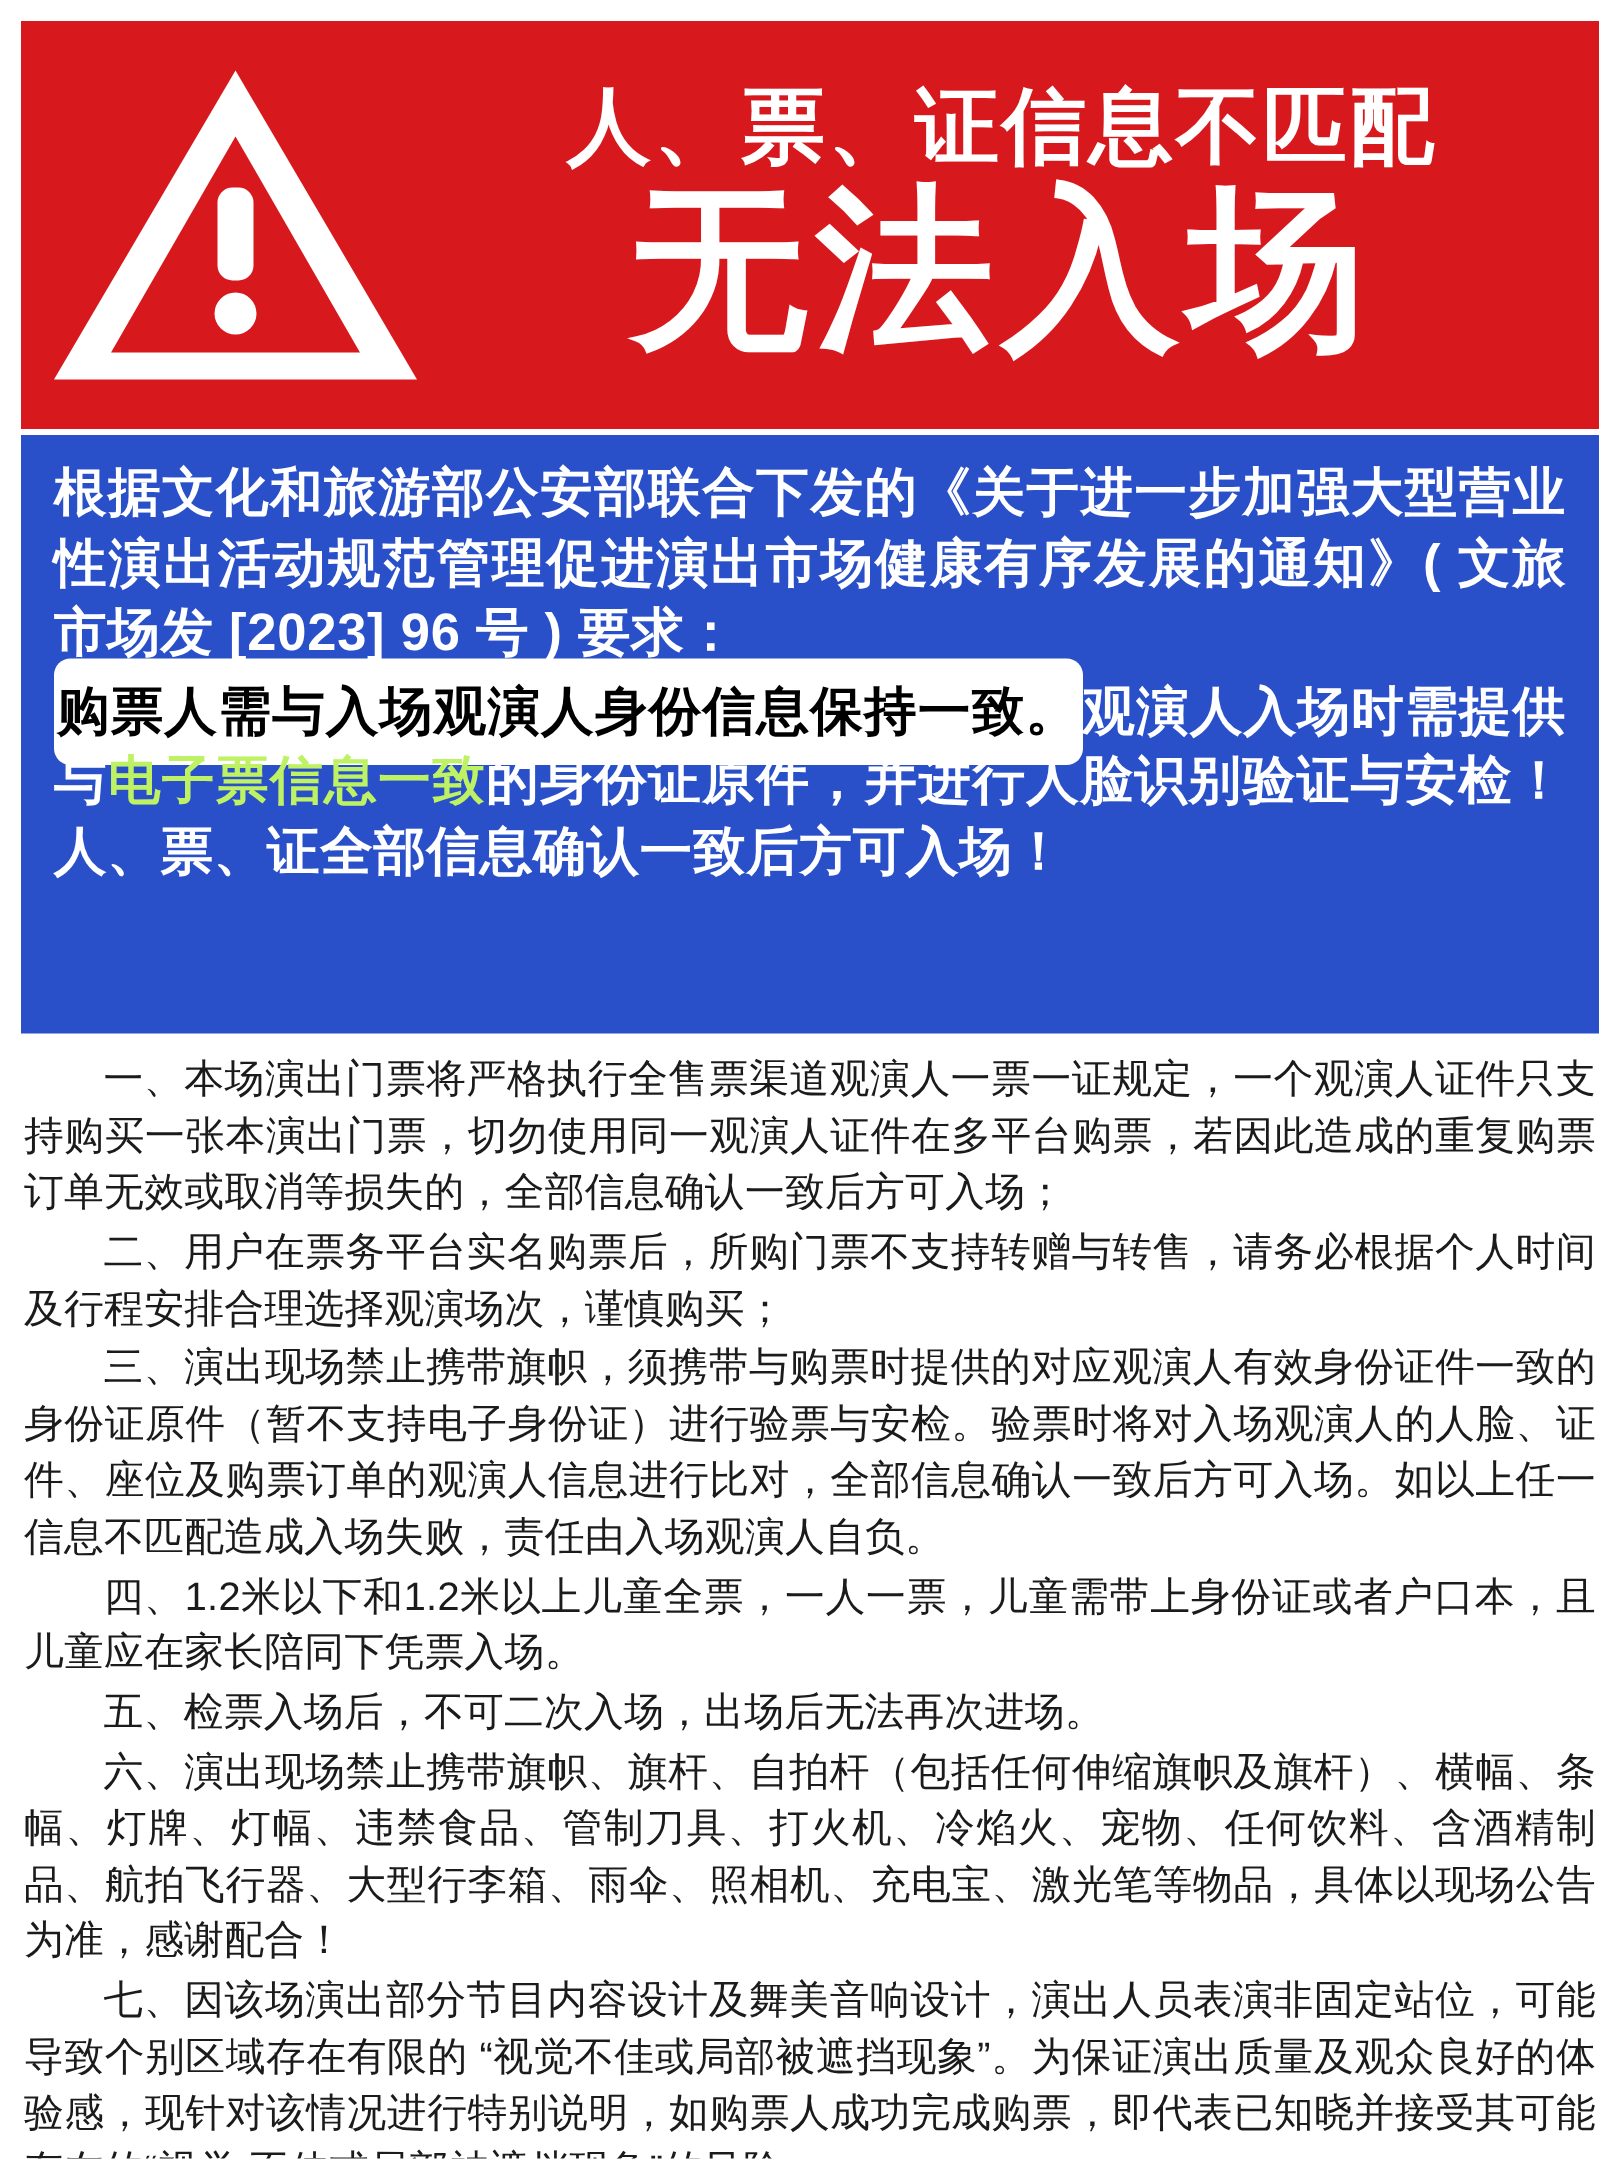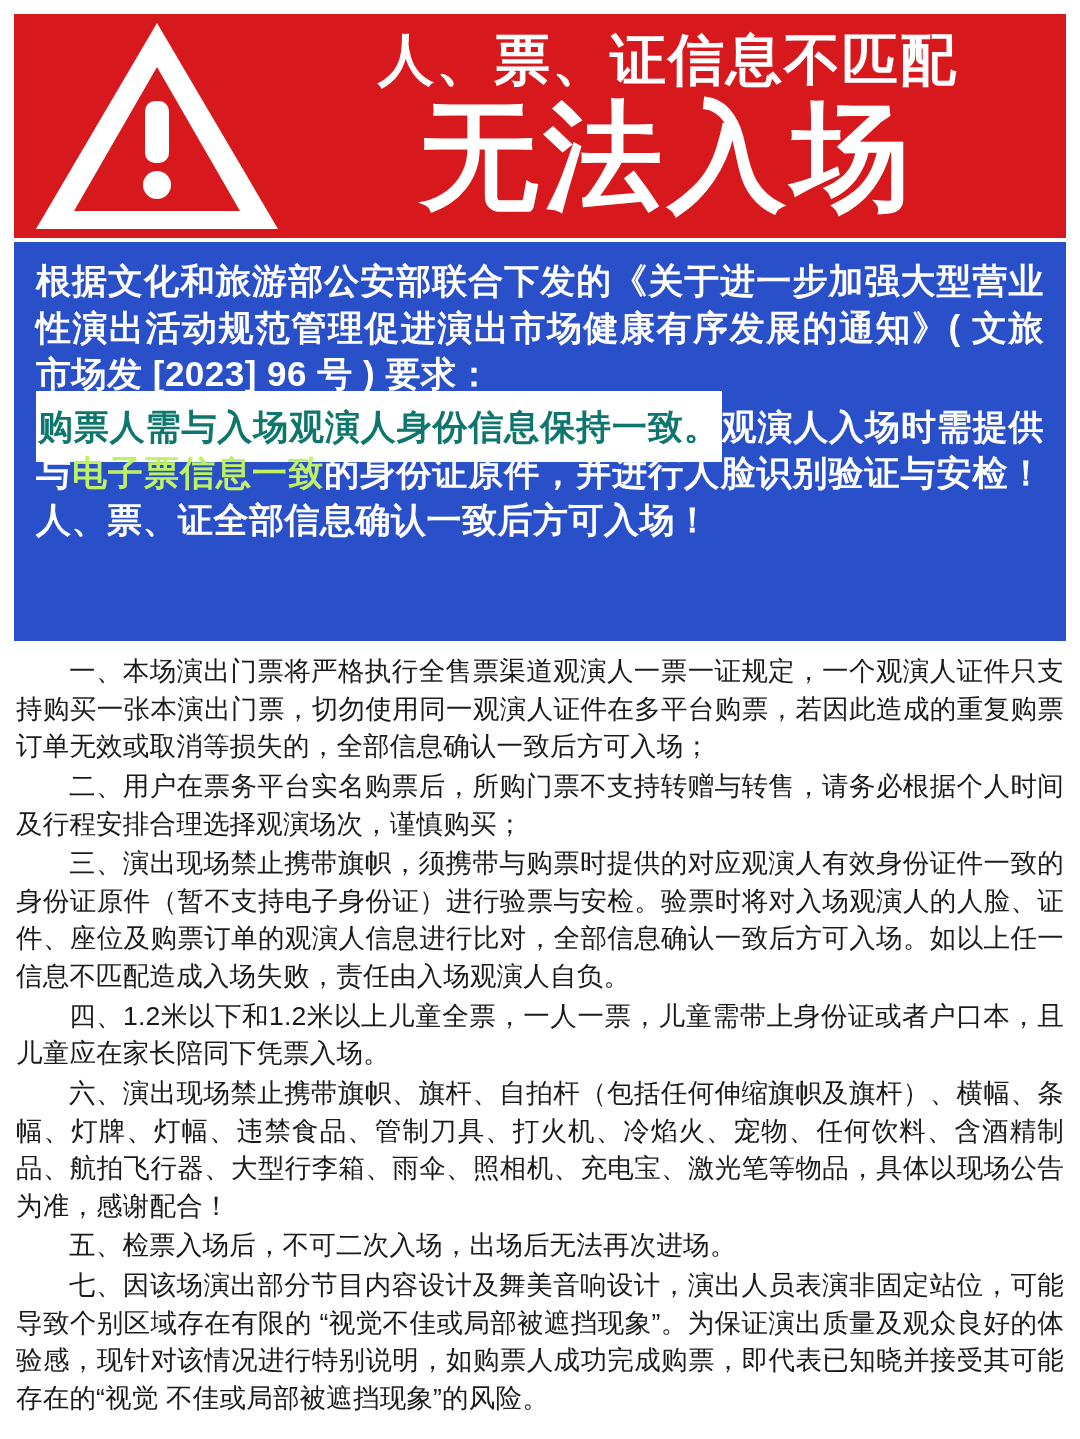--- a/index.html
+++ b/index.html
@@ -19,21 +19,21 @@
     position: relative;
     background: #ffffff;
     box-sizing: border-box;
   }
 
   
   .banner {
     position: relative;
     margin: 14px 14px 0 14px;
     background: #d7191e;
-    height: 224px;
+    height: 272px;
     display: flex;
     align-items: center;
     box-sizing: border-box;
     padding: 0 6px 0 18px;
   }
   .warn-icon {
     width: 250px;
     height: 222px;
     flex: 0 0 250px;
     position: relative;
@@ -79,22 +79,23 @@
     font-weight: bold;
     line-height: 1.33;
     letter-spacing: 0.5px;
     text-align: justify;
   }
   .notice .p2 {
     margin-top: 6px;
   }
   .hl-white {
     background: #ffffff;
-    color: #0f766e;
+    color: #000000;
     padding: 16px 2px;
+    border-radius: 11px;
   }
   .hl-yellow {
     color: #bef264;
   }
 
   
   .terms {
     margin: 12px 16px 0 16px;
     color: #1b1b1b;
   }
@@ -130,18 +131,18 @@
   <div class="notice">
     <p class="p1">根据文化和旅游部公安部联合下发的《关于进一步加强大型营业性演出活动规范管理促进演出市场健康有序发展的通知》( 文旅市场发 [2023] 96 号 ) 要求：</p>
     <p class="p2"><span class="hl-white">购票人需与入场观演人身份信息保持一致。</span><span>观演人入场时需提供与</span><span class="hl-yellow">电子票信息一致</span><span>的身份证原件，并进行人脸识别验证与安检！人、票、证全部信息确认一致后方可入场！</span></p>
   </div>
 
   <div class="terms">
     <p>一、本场演出门票将严格执行全售票渠道观演人一票一证规定，一个观演人证件只支持购买一张本演出门票，切勿使用同一观演人证件在多平台购票，若因此造成的重复购票订单无效或取消等损失的，全部信息确认一致后方可入场；</p>
     <p>二、用户在票务平台实名购票后，所购门票不支持转赠与转售，请务必根据个人时间及行程安排合理选择观演场次，谨慎购买；</p>
     <p>三、演出现场禁止携带旗帜，须携带与购票时提供的对应观演人有效身份证件一致的身份证原件（暂不支持电子身份证）进行验票与安检。验票时将对入场观演人的人脸、证件、座位及购票订单的观演人信息进行比对，全部信息确认一致后方可入场。如以上任一信息不匹配造成入场失败，责任由入场观演人自负。</p>
     <p>四、1.2米以下和1.2米以上儿童全票，一人一票，儿童需带上身份证或者户口本，且儿童应在家长陪同下凭票入场。</p>
+    <p>五、检票入场后，不可二次入场，出场后无法再次进场。</p>
     <p>六、演出现场禁止携带旗帜、旗杆、自拍杆（包括任何伸缩旗帜及旗杆）、横幅、条幅、灯牌、灯幅、违禁食品、管制刀具、打火机、冷焰火、宠物、任何饮料、含酒精制品、航拍飞行器、大型行李箱、雨伞、照相机、充电宝、激光笔等物品，具体以现场公告为准，感谢配合！</p>
-    <p>五、检票入场后，不可二次入场，出场后无法再次进场。</p>
     <p>七、因该场演出部分节目内容设计及舞美音响设计，演出人员表演非固定站位，可能导致个别区域存在有限的 “视觉不佳或局部被遮挡现象”。为保证演出质量及观众良好的体验感，现针对该情况进行特别说明，如购票人成功完成购票，即代表已知晓并接受其可能存在的“视觉 不佳或局部被遮挡现象”的风险。</p>
   </div>
 
 </div>
 
 </body></html>

